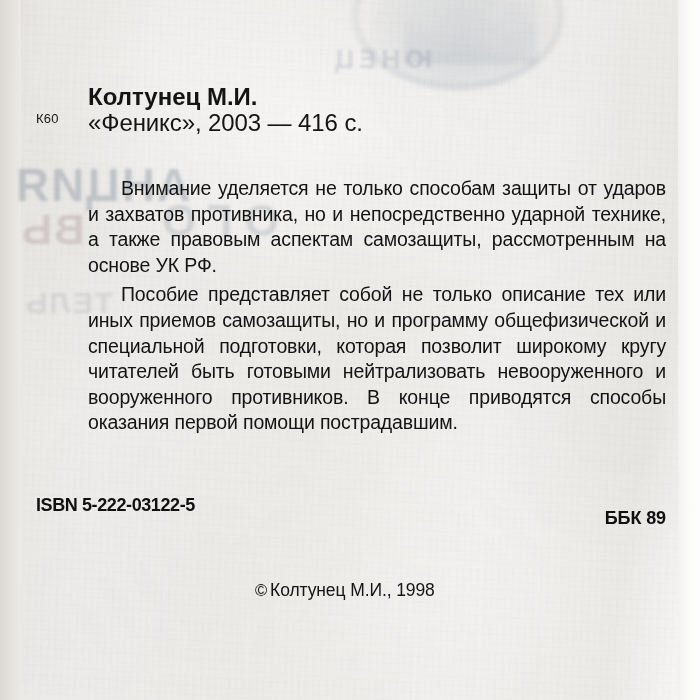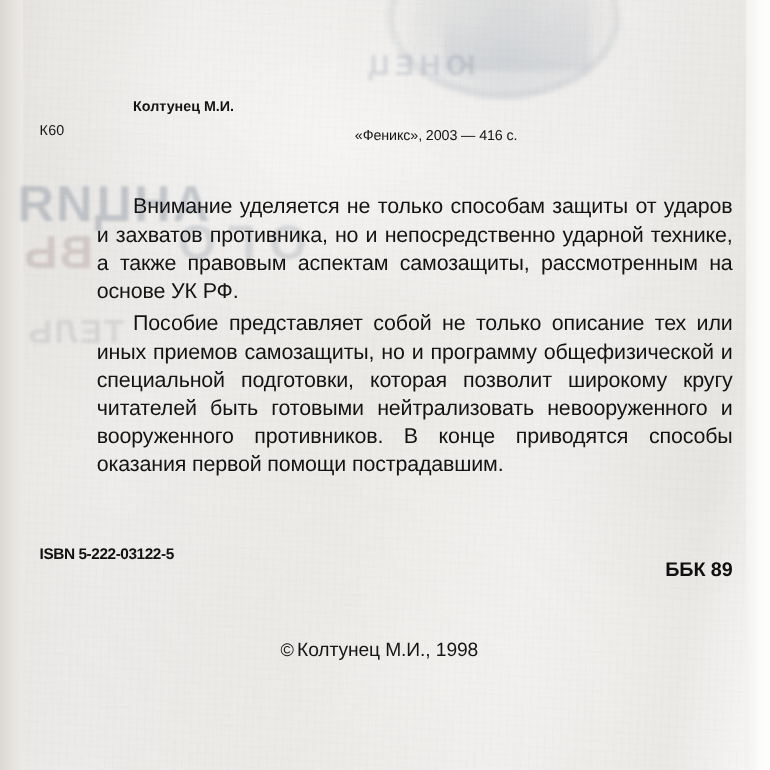--- a/index.html
+++ b/index.html
@@ -122,37 +122,36 @@
     font-size: 13px;
     font-weight: 400;
     letter-spacing: 0.2px;
     color: #171717;
   }
   .header-lines {
     margin-left: 52px;
     width: 584px;
   }
   .hl {
-    font-size: 13px;
+    font-size: 24px;
     line-height: 26px;
     color: #141414;
     white-space: nowrap;
-    margin-left: 33px;
   }
   .hl b {
     font-weight: 700;
     letter-spacing: -0.1px;
   }
   .hl .imprint {
     font-weight: 400;
     letter-spacing: -0.15px;
   }
   .hl-author { font-weight: 700; }
   .hl-title  { letter-spacing: -0.2px; }
-  .hl-pub    { letter-spacing: -0.1px; text-align: center; }
+  .hl-pub    { letter-spacing: -0.1px; }
 
   
   .body {
     position: absolute;
     left: 88px;
     top: 176px;
     width: 578px;
   }
   .para {
     text-align: justify;
@@ -172,21 +171,21 @@
     position: absolute;
     left: 36px;
     top: 495px;
     width: 630px;
     height: 34px;
   }
   .isbn {
     position: absolute;
     left: 0;
     top: 0;
-    font-size: 14px;
+    font-size: 18px;
     font-weight: 700;
     letter-spacing: -0.4px;
     color: #101010;
   }
   .bbk {
     position: absolute;
     right: 0;
     top: 13px;
     font-size: 18px;
     font-weight: 700;

